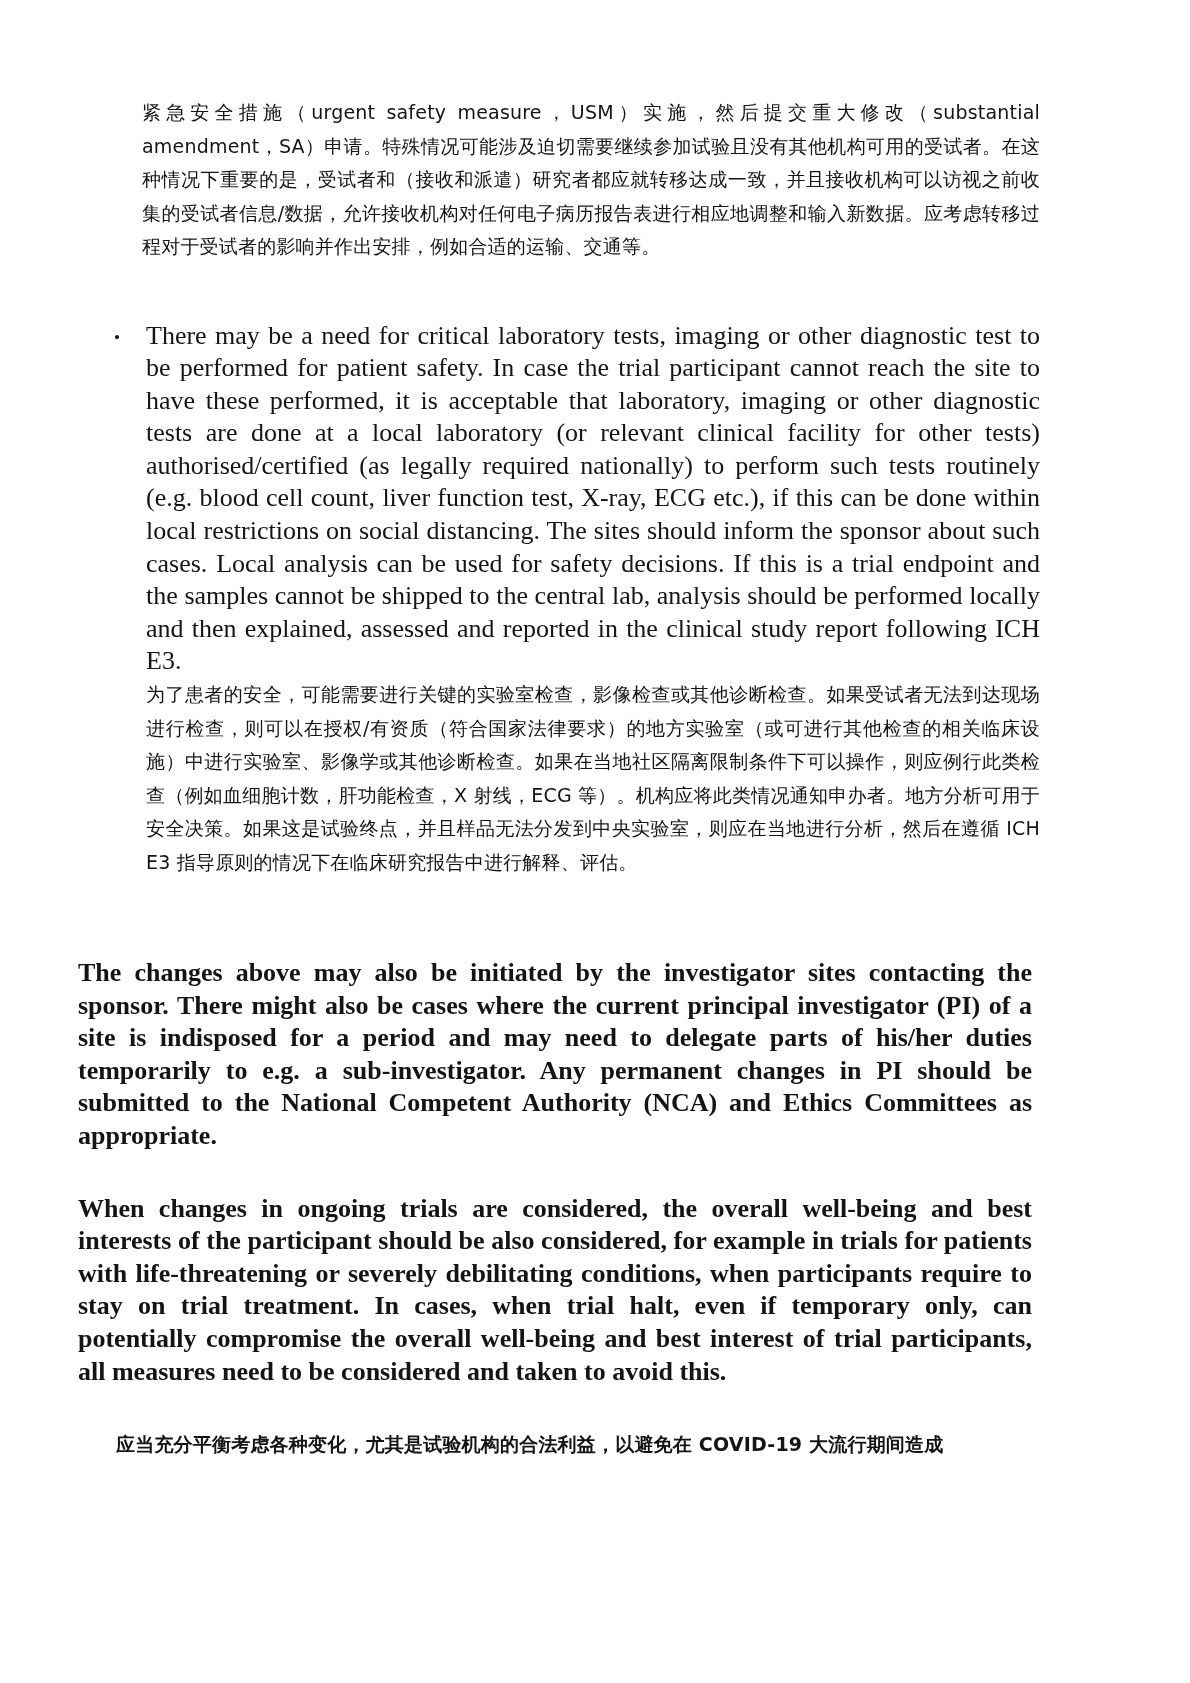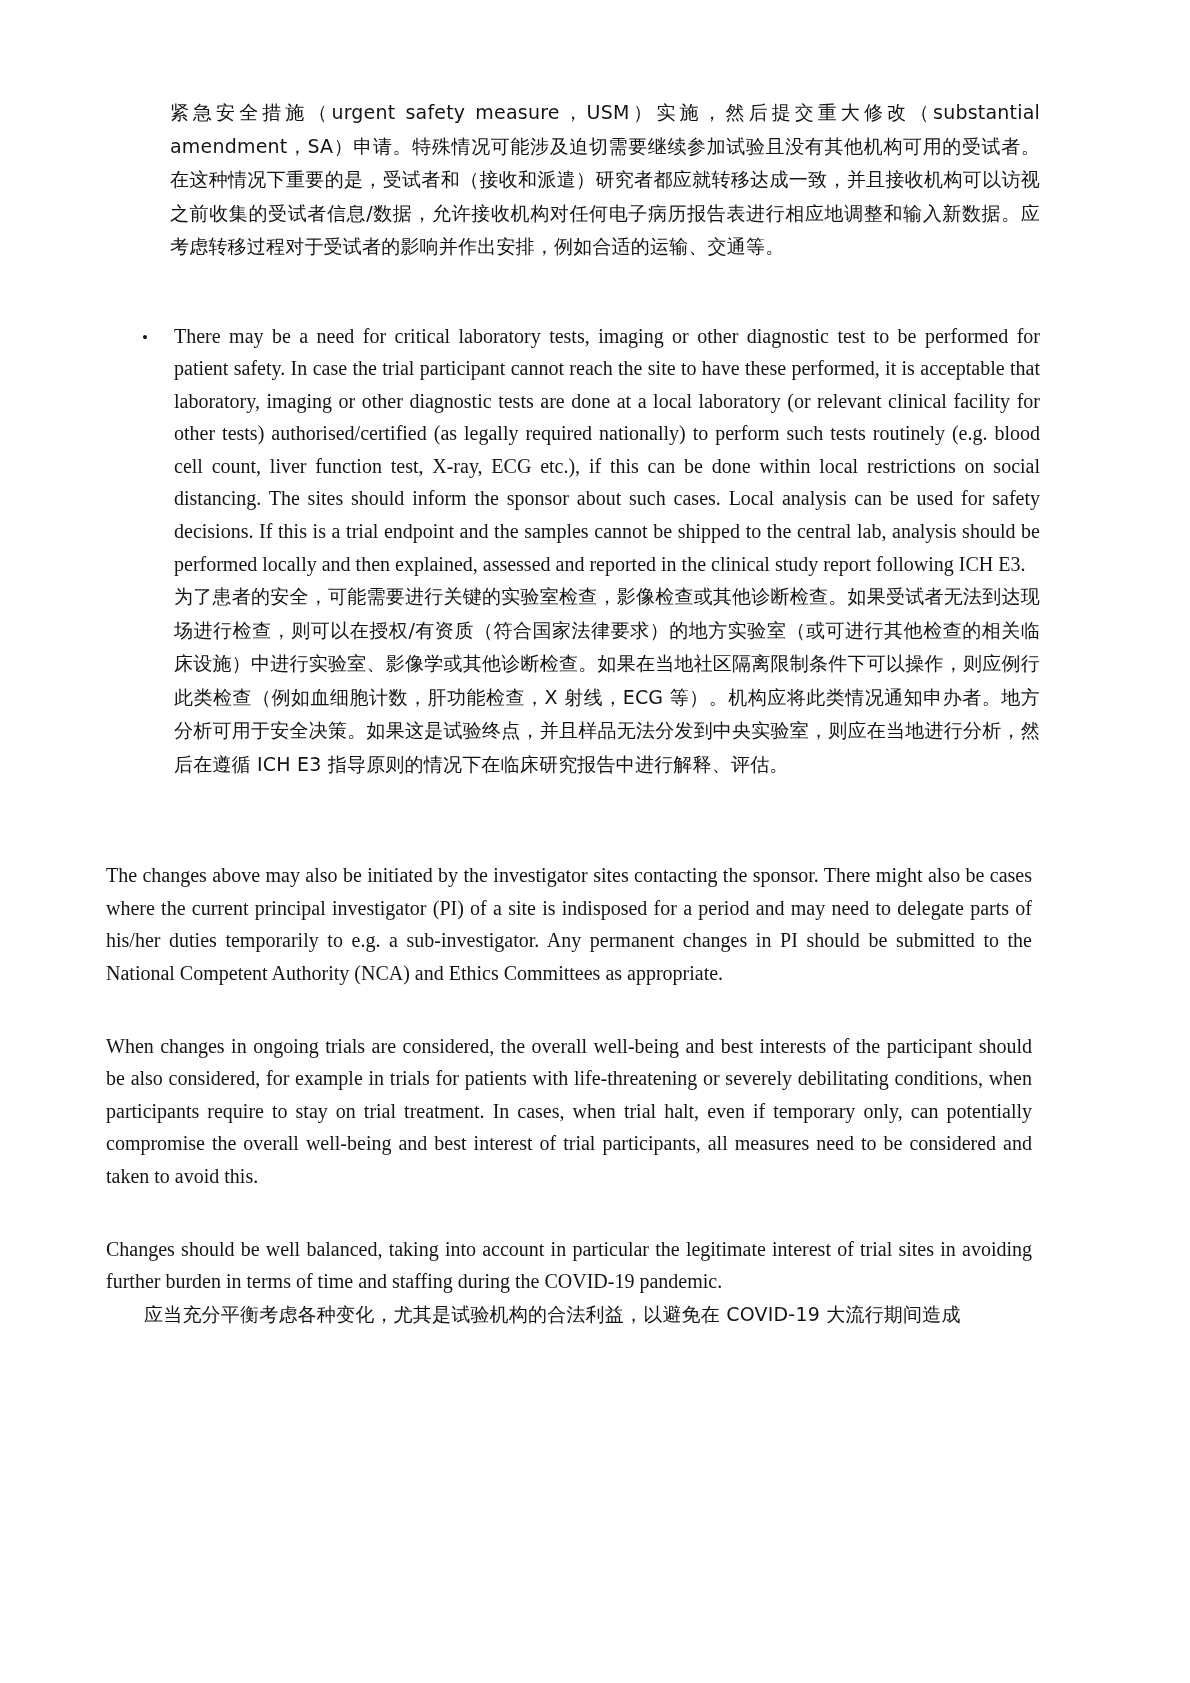--- a/index.html
+++ b/index.html
@@ -13,27 +13,27 @@
     font-family: "Liberation Serif", "DejaVu Serif", serif;
     color: #1a1a1a;
     -webkit-font-smoothing: antialiased;
   }
   .page {
     position: relative;
     width: 1190px;
     height: 1683px;
     background: #ffffff;
     box-sizing: border-box;
-    padding: 96px 150px 60px 106px;
+    padding: 96px 150px 60px 78px;
   }
 
   
   .en {
     font-family: "Liberation Serif", "DejaVu Serif", serif;
-    font-size: 20px;
+    font-size: 26px;
     line-height: 32.6px;
     text-align: justify;
     text-justify: inter-word;
     color: #141414;
     margin: 0;
   }
   .zh {
     font-family: "DejaVu Sans", "Liberation Sans", sans-serif;
     font-size: 19px;
     line-height: 33.5px;
@@ -70,21 +70,21 @@
   }
   .bullet-body {
     margin-left: 32px;
   }
 
   
   .gap-xl { height: 78px; }
   .gap-l  { height: 40px; }
   .gap-m  { height: 26px; }
 
-  .full-block { margin-left: 0; margin-right: 8px; }
+  .full-block { margin-left: 0; margin-right: 8px; font-weight: bold; }
 
   
   .en.lastline, .zh.lastline { text-align: left; }
 </style>
 </head>
 <body>
 
 <div class="page">
 
   <div class="cont-block">
@@ -109,17 +109,16 @@
 
   <div class="gap-l"></div>
 
   <div class="full-block">
     <p class="en">When changes in ongoing trials are considered, the overall well-being and best interests of the participant should be also considered, for example in trials for patients with life-threatening or severely debilitating conditions, when participants require to stay on trial treatment. In cases, when trial halt, even if temporary only, can potentially compromise the overall well-being and best interest of trial participants, all measures need to be considered and taken to avoid this.</p>
   </div>
 
   <div class="gap-l"></div>
 
   <div class="full-block">
-    <p class="en">Changes should be well balanced, taking into account in particular the legitimate interest of trial sites in avoiding further burden in terms of time and staffing during the COVID-19 pandemic.</p>
     <p class="zh zh-indent lastline">应当充分平衡考虑各种变化，尤其是试验机构的合法利益，以避免在 COVID-19 大流行期间造成</p>
   </div>
 
 </div>
 
 </body></html>

